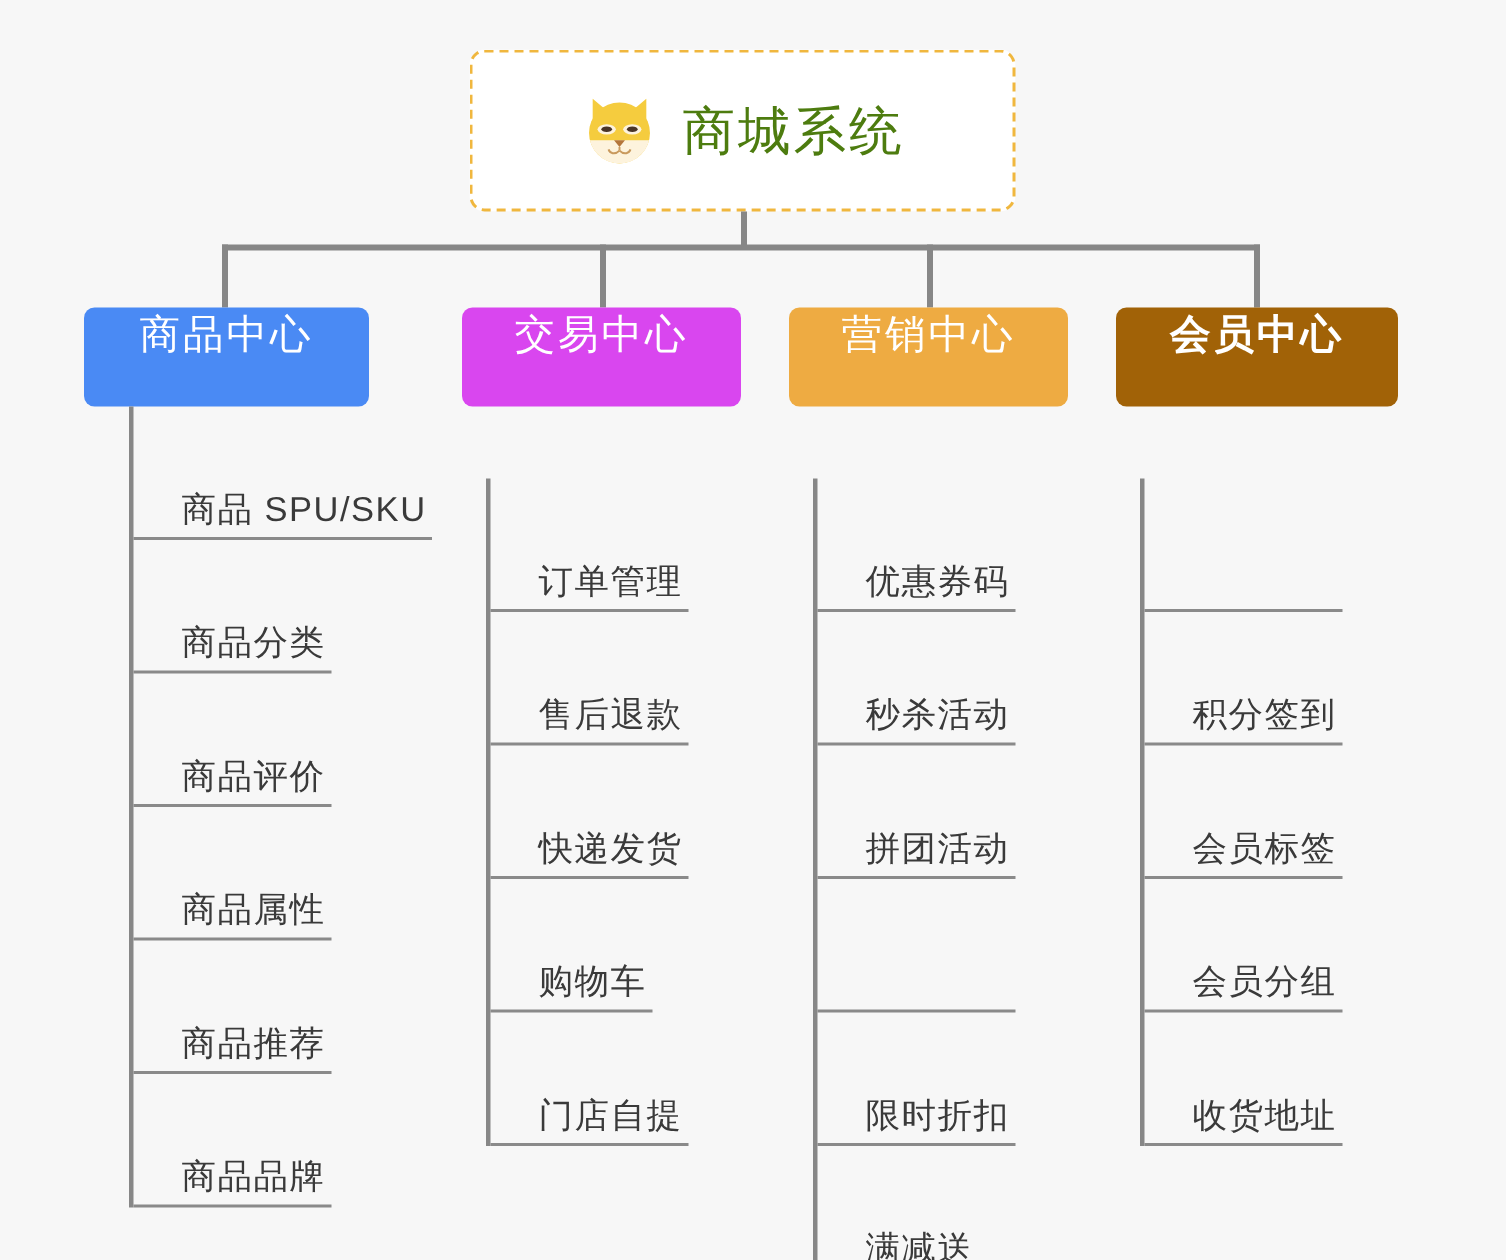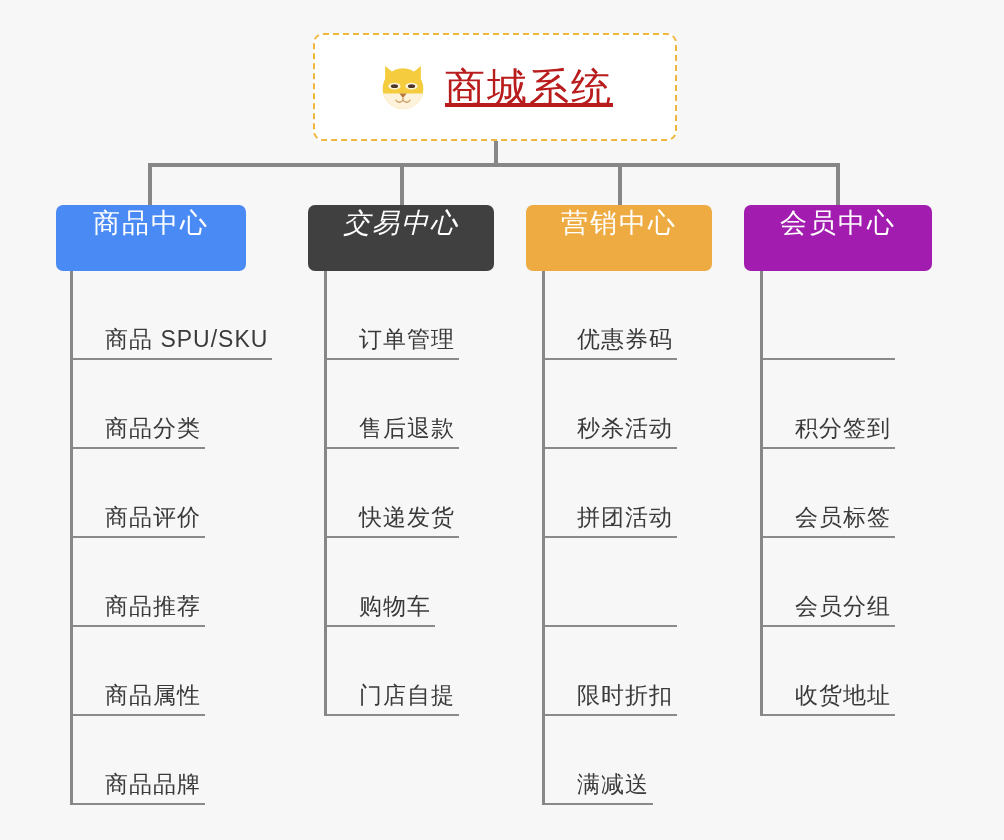--- a/index.html
+++ b/index.html
@@ -35,26 +35,25 @@
     justify-content: center;
     gap: 16px;
   }
   .root-emoji {
     width: 52px;
     height: 52px;
     display: block;
     flex: 0 0 auto;
   }
   .root-title {
-    font-size: 40px;
-    color: #b91c1c;
+    font-size: 35px;
+    color: #4d7c0f;
     letter-spacing: 2px;
     line-height: 1;
     white-space: nowrap;
-    text-decoration: underline;
   }
 
   
   .conn {
     position: absolute;
     background: #878787;
   }
   .conn-stem {            
     left: 494px;
     top: 141px;
@@ -92,34 +91,34 @@
     border-radius: 7px;
     display: flex;
     align-items: flex-start;
     justify-content: center;
     color: #ffffff;
     font-size: 27px;
     letter-spacing: 2px;
     box-sizing: border-box;
   }
   .branch-box.blue   { background: #4a8af4; }
-  .branch-box.red    { background: #404040; font-style: italic; }
+  .branch-box.red    { background: #d946ef; }
   .branch-box.orange { background: #eeab42; }
-  .branch-box.green  { background: #a21caf; }
+  .branch-box.green  { background: #a16207; font-weight: bold; }
 
   
   .leaf-list {
     position: relative;
     border-left: 3px solid #878787;
-    margin-left: 14px;
+    margin-left: 30px;
     padding-left: 0;
   }
   .col-2 .leaf-list,
   .col-3 .leaf-list,
-  .col-4 .leaf-list { margin-left: 16px; }
+  .col-4 .leaf-list { margin-left: 16px; margin-top: 48px; }
 
   .leaf-row {
     height: 89px;
     position: relative;
     display: flex;
     align-items: flex-end;
     box-sizing: border-box;
   }
   .leaf-label {
     font-size: 23px;
@@ -178,25 +177,25 @@
       </div>
       <div class="leaf-row">
         <span class="leaf-label">商品分类</span>
         <span class="leaf-rule" style="width: 132px;"></span>
       </div>
       <div class="leaf-row">
         <span class="leaf-label">商品评价</span>
         <span class="leaf-rule" style="width: 132px;"></span>
       </div>
       <div class="leaf-row">
+        <span class="leaf-label">商品属性</span>
+        <span class="leaf-rule" style="width: 132px;"></span>
+      </div>
+      <div class="leaf-row">
         <span class="leaf-label">商品推荐</span>
-        <span class="leaf-rule" style="width: 132px;"></span>
-      </div>
-      <div class="leaf-row">
-        <span class="leaf-label">商品属性</span>
         <span class="leaf-rule" style="width: 132px;"></span>
       </div>
       <div class="leaf-row">
         <span class="leaf-label">商品品牌</span>
         <span class="leaf-rule" style="width: 132px;"></span>
       </div>
     </div>
   </div>
 
   <div class="column col-2">

